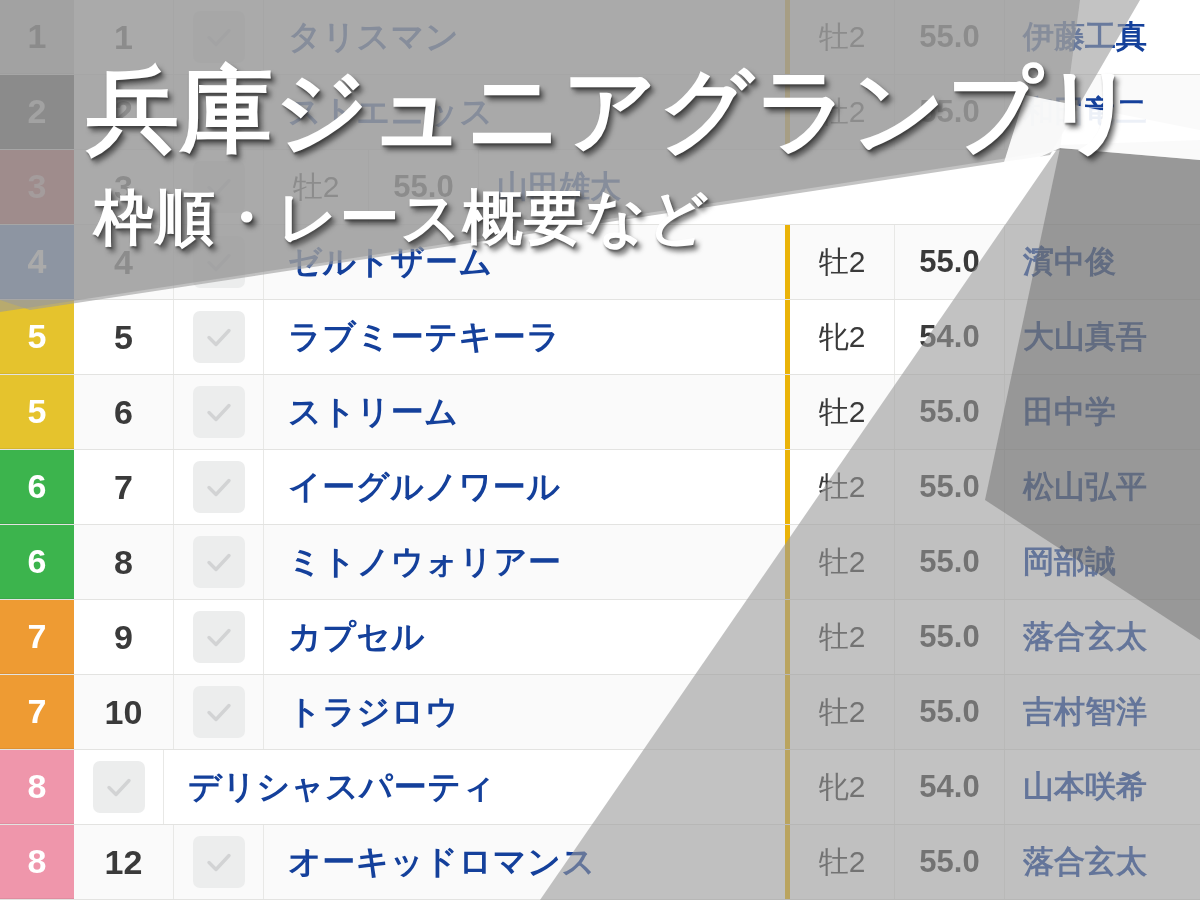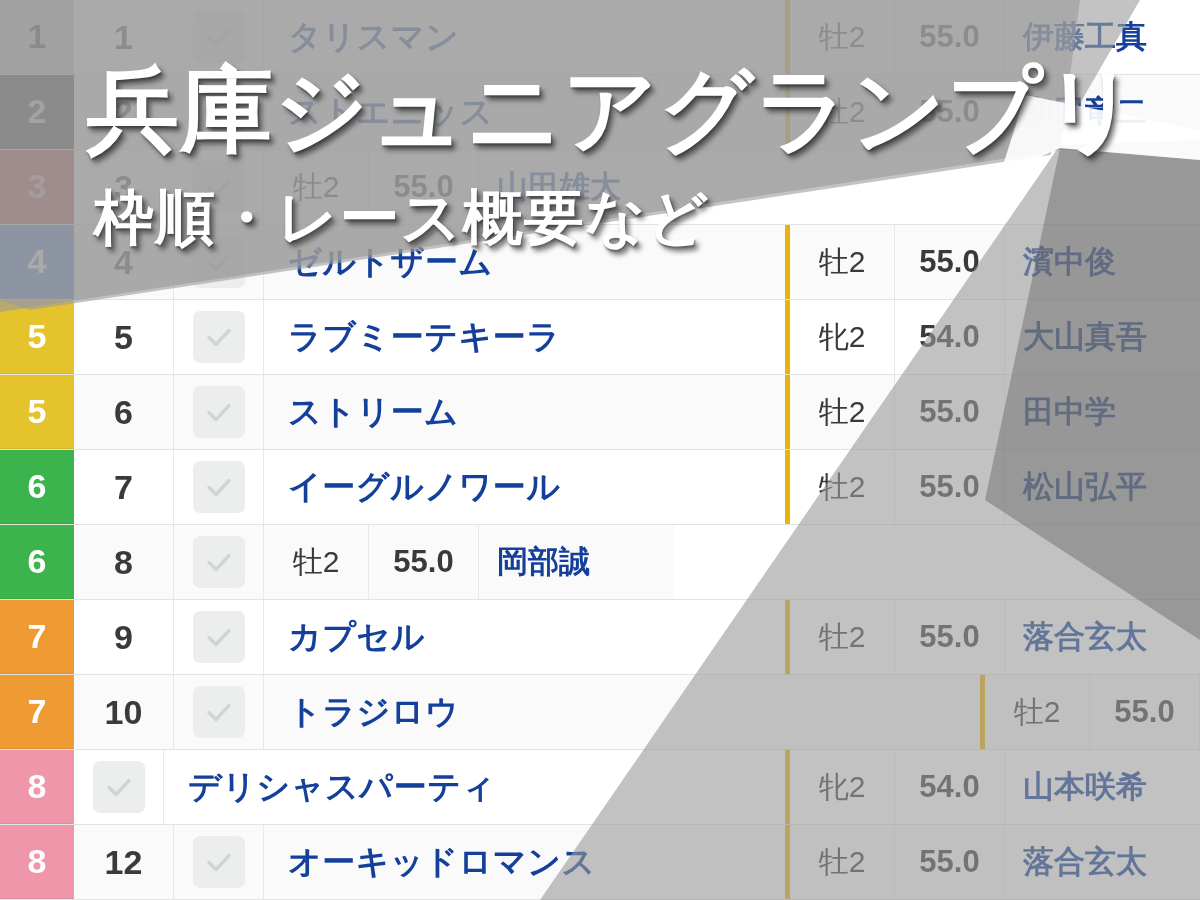--- a/index.html
+++ b/index.html
@@ -266,20 +266,23 @@
         <div class="c-num">
           <span>8</span>
         </div>
         <div class="c-chk">
           <span class="chkbox">
             <svg width="34" height="34" viewBox="0 0 34 34">
               <path d="M7 17.5 L14 24.5 L27 10.5" fill="none" stroke="#d2d3d4" stroke-width="3.4" stroke-linecap="round" stroke-linejoin="round"></path>
             </svg>
           </span>
         </div>
+        <div class="c-name">
+          <span>ミトノウォリアー</span>
+        </div>
         <div class="c-sex">
           <span>牡2</span>
         </div>
         <div class="c-wt">
           <span>55.0</span>
         </div>
         <div class="c-jky">
           <span>岡部誠</span>
         </div>
       </div>
@@ -325,20 +328,23 @@
           </span>
         </div>
         <div class="c-name">
           <span>トラジロウ</span>
         </div>
         <div class="c-sex">
           <span>牡2</span>
         </div>
         <div class="c-wt">
           <span>55.0</span>
+        </div>
+        <div class="c-jky">
+          <span>吉村智洋</span>
         </div>
       </div>
       <div class="row">
         <div class="c-frame f8">
           <span>8</span>
         </div>
         <div class="c-chk">
           <span class="chkbox">
             <svg width="34" height="34" viewBox="0 0 34 34">
               <path d="M7 17.5 L14 24.5 L27 10.5" fill="none" stroke="#d2d3d4" stroke-width="3.4" stroke-linecap="round" stroke-linejoin="round"></path>

